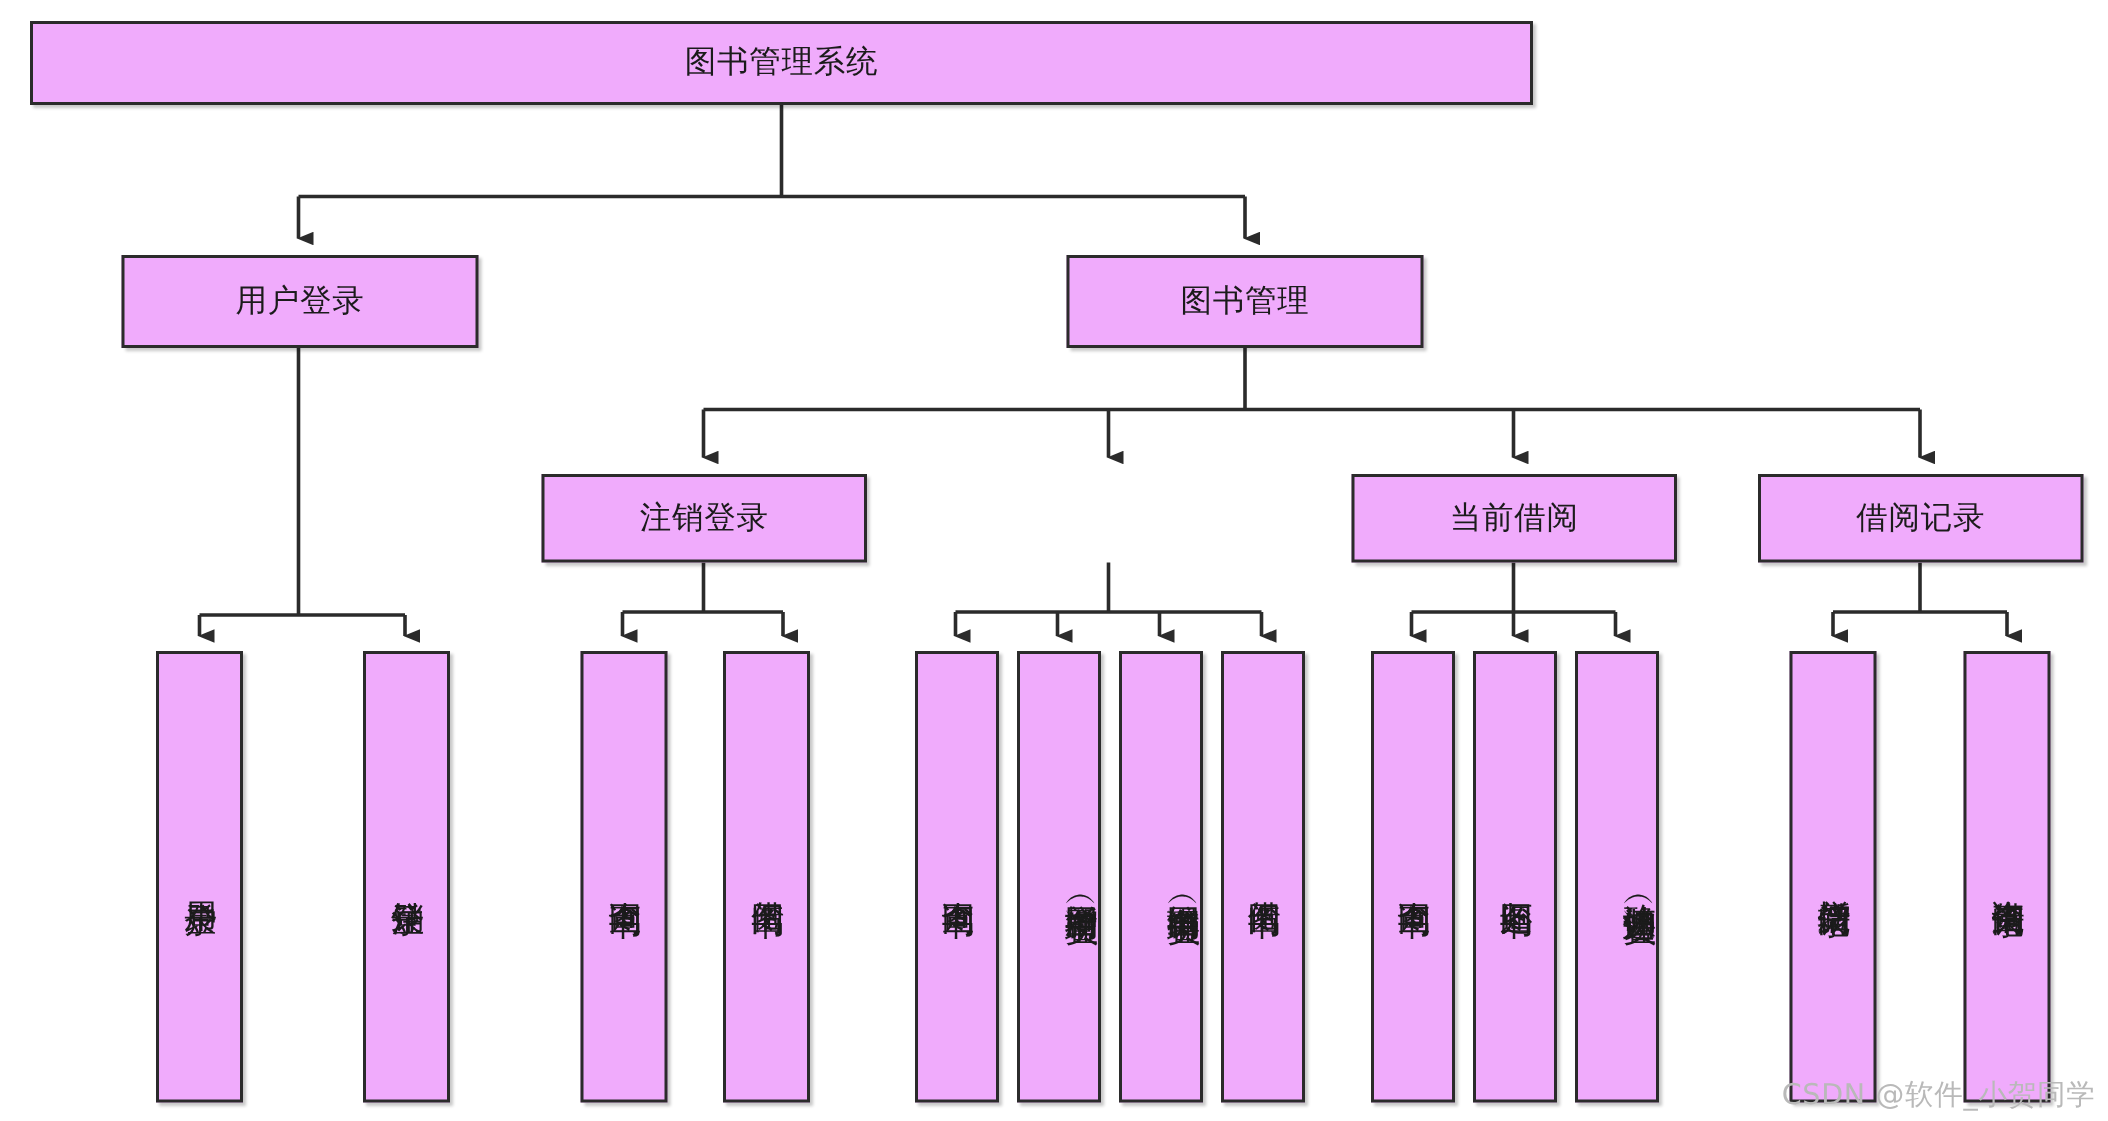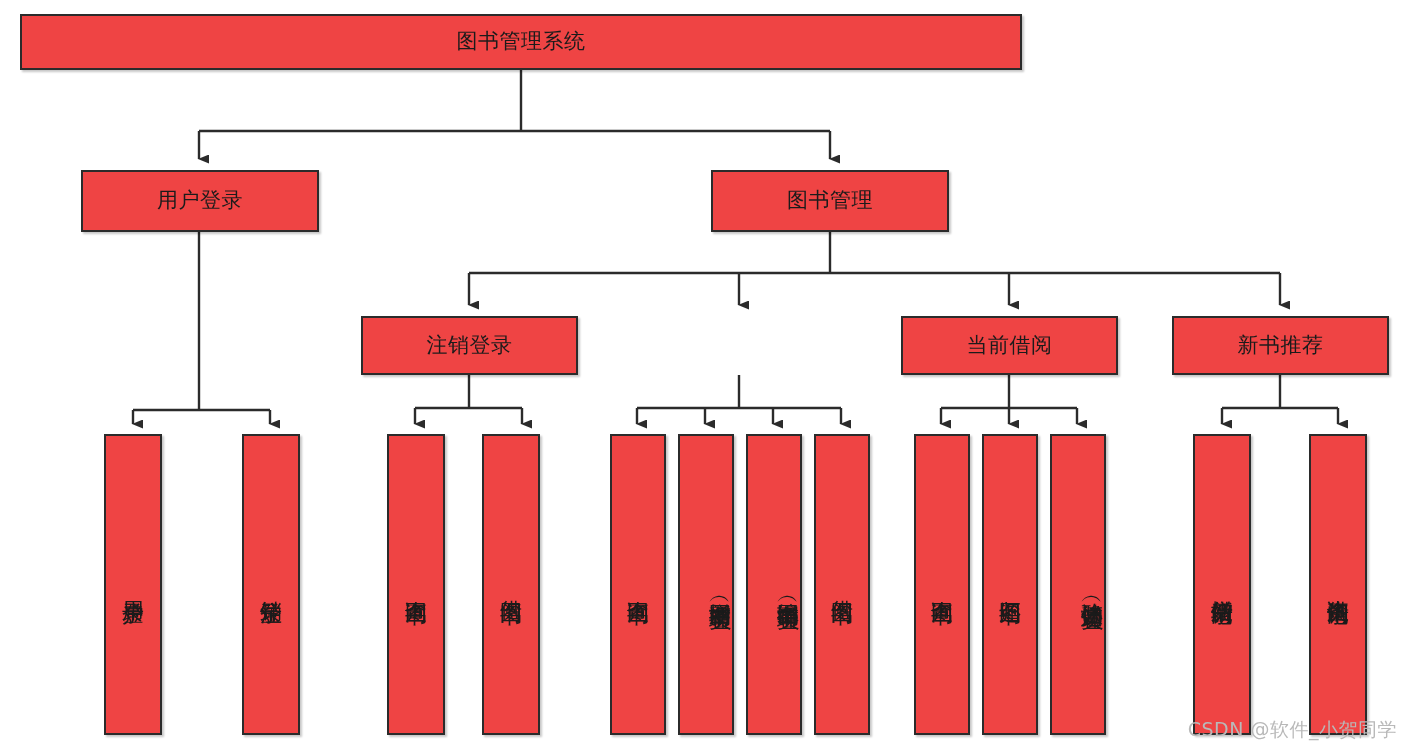--- a/index.html
+++ b/index.html
@@ -18,21 +18,21 @@
   svg#edges{
     position:absolute;
     left:0;top:0;
     width:1405px;
     height:747px;
     pointer-events:none;
   }
   .node{
     position:absolute;
     box-sizing:border-box;
-    background:#ef4444;
+    background:#f0abfc;
     border:2px solid #2b2b2b;
     box-shadow:2px 2px 2px rgba(0,0,0,0.22);
     display:flex;
     align-items:center;
     justify-content:center;
     color:#1b1b1b;
     z-index:2;
   }
   .node.h{
     font-size:21px;
@@ -141,21 +141,21 @@
   <div class="node h" style="left:361px;top:316px;width:217px;height:59px;">
     <span class="label">注销登录</span>
   </div>
 
 
   <div class="node h" style="left:901px;top:316px;width:217px;height:59px;">
     <span class="label">当前借阅</span>
   </div>
 
   <div class="node h" style="left:1172px;top:316px;width:217px;height:59px;">
-    <span class="label">新书推荐</span>
+    <span class="label">借阅记录</span>
   </div>
 
   <div class="node v mid" style="left:104px;top:434px;width:58px;height:301px;">
     <span class="label">用户登录</span>
   </div>
 
   <div class="node v mid" style="left:242px;top:434px;width:58px;height:301px;">
     <span class="label">注销登录</span>
   </div>
 

